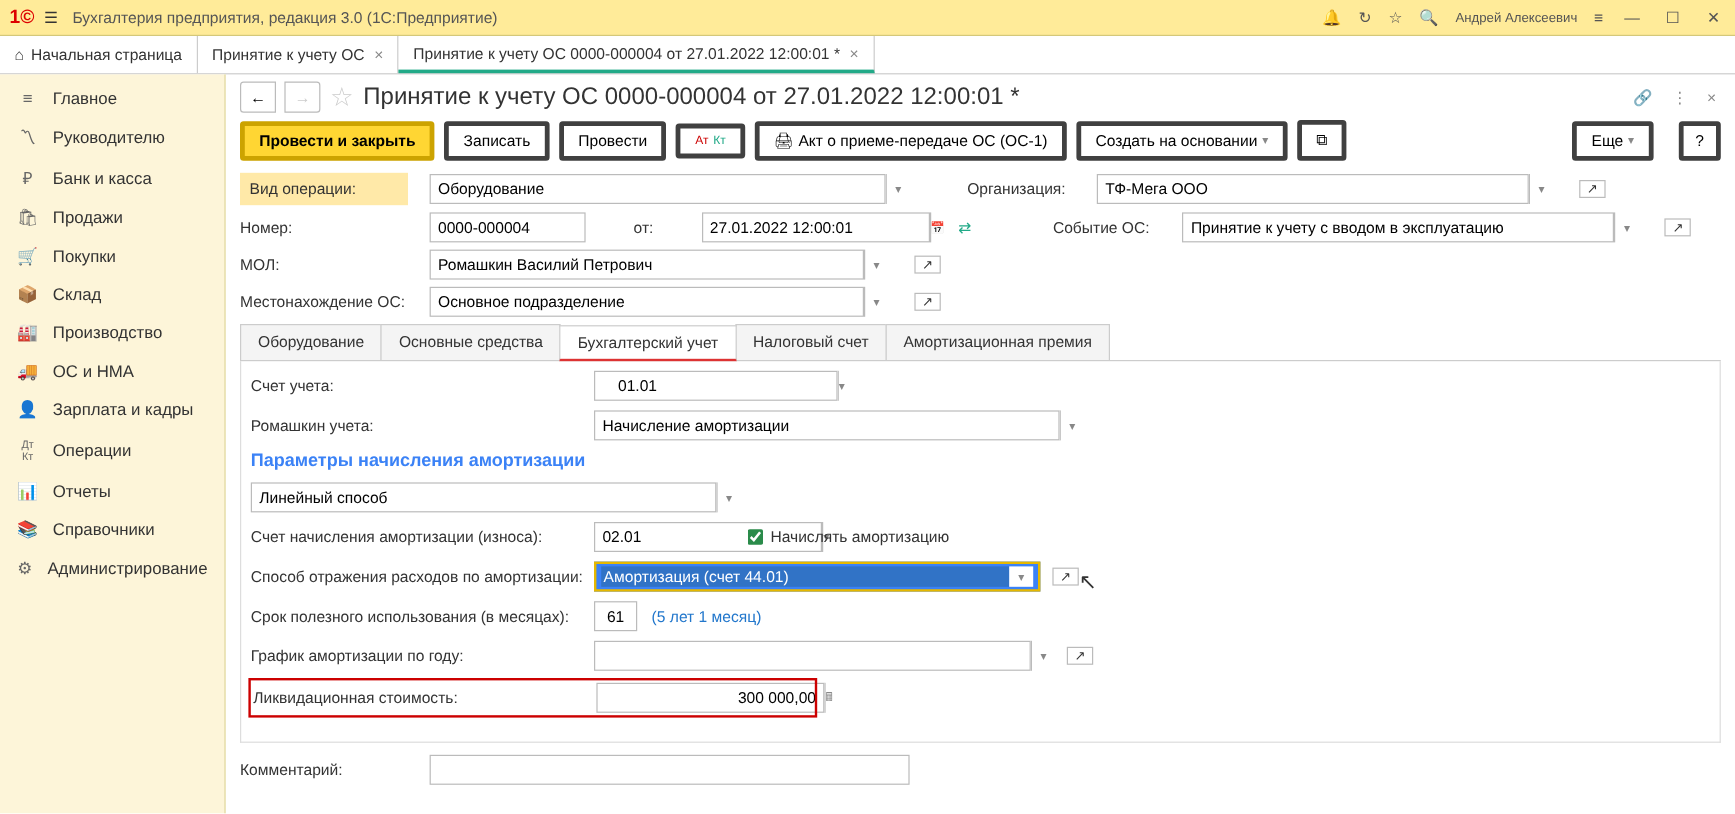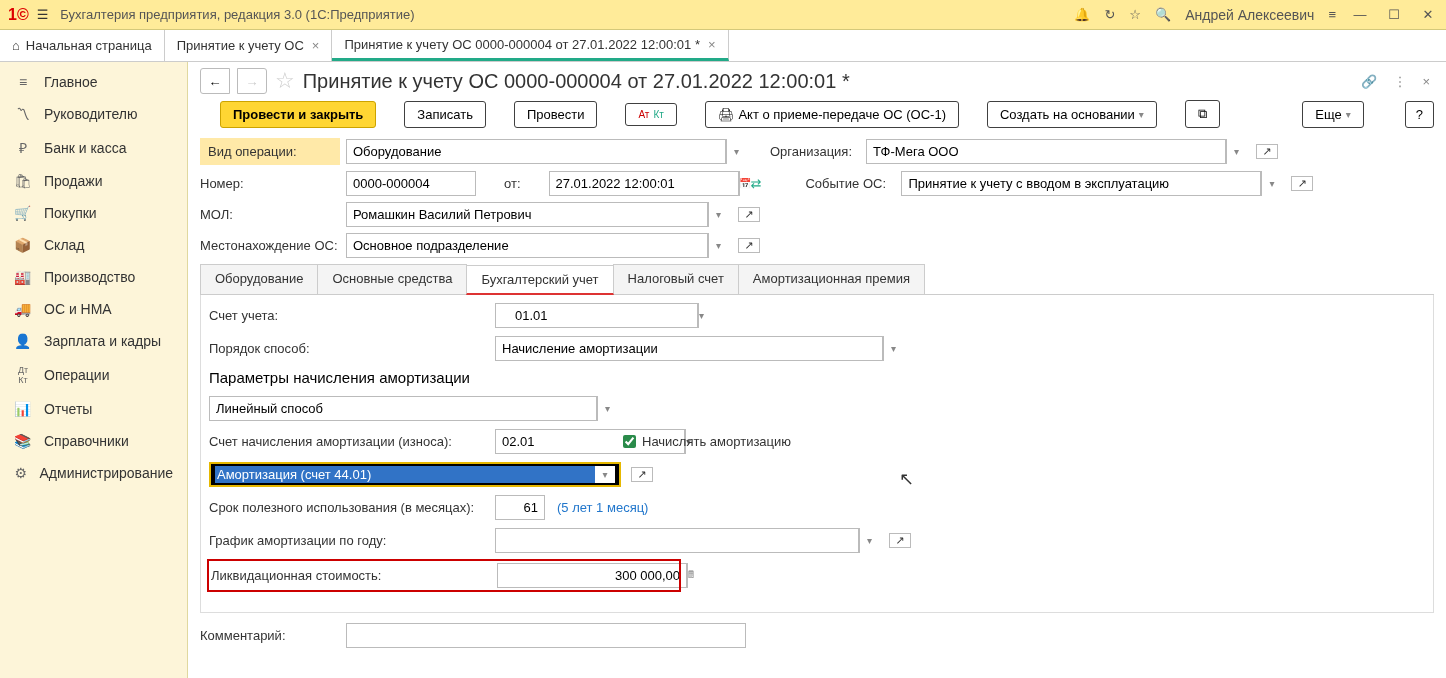--- a/index.html
+++ b/index.html
@@ -3,21 +3,21 @@
 <meta charset="utf-8">
 <style>
 * { box-sizing: border-box; margin: 0; padding: 0; font-family: Arial, sans-serif; }
 body { background: #fff; font-size: 13px; color: #333; overflow: hidden; }
 .titlebar { background: #ffeb99; height: 30px; display: flex; align-items: center; padding: 0 8px; border-bottom: 1px solid #d4c87a; }
 .logo { color: #d00; font-weight: bold; font-size: 16px; margin-right: 8px; }
 .hamburger { margin-right: 12px; cursor: pointer; }
 .titlebar-text { flex: 1; color: #555; font-size: 13px; }
 .titlebar-icons { display: flex; align-items: center; gap: 14px; color: #555; }
 .titlebar-icons span { cursor: pointer; }
-.user-name { font-size: 14px; }
+.user-name { font-size: 11px; }
 .win-btn { width: 20px; text-align: center; cursor: pointer; }
 
 .tabbar { background: #fff; height: 32px; display: flex; align-items: stretch; border-bottom: 1px solid #ccc; }
 .tab { display: flex; align-items: center; padding: 0 12px; border-right: 1px solid #ccc; cursor: pointer; position: relative; font-size: 13px; }
 .tab.home { gap: 6px; }
 .tab .close { margin-left: 8px; color: #888; }
 .tab.active { border-bottom: 3px solid #2a8; }
 
 .main { display: flex; height: calc(678px - 62px); }
 .sidebar { width: 188px; background: #fdf5d9; border-right: 1px solid #e0d89f; padding-top: 4px; }
@@ -27,39 +27,39 @@
 .content { flex: 1; padding: 6px 12px; overflow: auto; }
 .doc-header { display: flex; align-items: center; gap: 8px; margin-bottom: 6px; }
 .nav-btn { border: 1px solid #bbb; background: #fff; width: 30px; height: 26px; cursor: pointer; display:flex; align-items:center; justify-content:center; }
 .nav-btn.left { border-radius: 3px 0 0 3px; }
 .nav-btn.right { border-radius: 0 3px 3px 0; margin-left:-1px;}
 .star { color: #ccc; font-size: 22px; cursor: pointer; }
 .doc-title { font-size: 20px; font-weight: normal; flex: 1; }
 .hdr-icon { color: #888; cursor: pointer; padding: 0 4px; }
 
 .toolbar { display: flex; gap: 8px; margin-bottom: 10px; align-items:center; }
-.btn { border: 1px solid #404040; background: #fff; padding: 5px 12px; border-radius: 3px; cursor: pointer; font-size: 13px; display:inline-flex; align-items:center; gap:4px;margin-left:20px; }
+.btn { border: 4px solid #404040; background: #fff; padding: 5px 12px; border-radius: 3px; cursor: pointer; font-size: 13px; display:inline-flex; align-items:center; gap:4px; }
 .btn.primary { background: #ffd633; border-color: #cca300; font-weight: bold; }
 .btn.dropdown::after { content: " ▾"; color:#888; font-size:10px; }
 .btn.help { padding: 5px 10px; }
 .right-group { margin-left: auto; display:flex; gap:21px; }
 
-.form-row { display: flex; align-items: center; margin-bottom: 6px; gap: 6px; }
+.form-row { display: flex; align-items: center; margin-bottom: 6px; gap: 18px; }
 .form-label { width: 140px; font-size: 13px; }
 .form-label.hl { background: #ffe9a8; padding: 6px 8px; }
 .input-group { display: flex; }
 .text-input { border: 1px solid #bbb; padding: 4px 6px; font-size: 13px; background:#fff; }
 .dd { border-left: 1px solid #bbb; width: 20px; background:#fff; cursor:pointer; display:flex; align-items:center; justify-content:center; font-size:10px; color:#888; }
 .ext { border: 1px solid #bbb; width: 22px; margin-left: 4px; background:#fff; cursor:pointer; display:flex; align-items:center; justify-content:center; font-size:11px; }
 
 .tabs-inner { display: flex; border-bottom: 1px solid #ccc; margin: 6px 0 10px 0; }
 .tab-inner { padding: 6px 14px; border: 1px solid #ccc; border-bottom: none; background: #f4f4f4; margin-right: -1px; cursor: pointer; font-size: 13px; }
 .tab-inner.active { background: #fff; border-bottom: 2px solid #d33; position: relative; top: 1px; }
 
-.section-title { color: #000000; font-size: 15px; margin: 8px 0 10px 0; }
+.section-title { color: #3b82f6; font-size: 15px; margin: 8px 0 10px 0; font-weight: bold; }
 .form-row2 { display: flex; align-items: center; margin-bottom: 8px; gap: 6px; }
 .form-label2 { width: 280px; font-size: 13px; }
 .checkbox-row { display: flex; align-items: center; gap: 6px; }
 
 .hl-field { border: 2px solid #e6b800 !important; }
 .hl-red { outline: 2px solid #c00; outline-offset: 0; padding: 2px; }
 .sel-text { background: #3173c6; color: #fff; padding: 1px 2px; }
 .hint { color: #2277cc; }
 .cursor-img { position: absolute; pointer-events: none; font-size: 18px; }
 </style>
@@ -247,21 +247,21 @@
 
     <div style="border:1px solid #ddd; border-top:none; padding:8px 8px 14px 8px; margin-top:-10px;">
     <div class="form-row2">
       <div class="form-label2">Счет учета:</div>
       <div class="input-group" style="width:110px">
             <input class="text-input" style="flex: 1 1 0%; padding-left: 19px;" value="01.01">
             <div class="dd">▾</div>
           </div>
     </div>
     <div class="form-row2">
-      <div class="form-label2">Порядок способ:</div>
+      <div class="form-label2">Ромашкин учета:</div>
       <div class="input-group" style="width:408px">
             <input class="text-input" style="flex: 1 1 0%;" value="Начисление амортизации">
             <div class="dd">▾</div>
           </div>
     </div>
 
     <div class="section-title">Параметры начисления амортизации</div>
 
     <div class="form-row2">
       <div class="input-group" style="width:408px">
@@ -276,31 +276,32 @@
             <input class="text-input" style="flex: 1 1 0%;" value="02.01">
             <div class="dd">▾</div>
           </div>
       <div class="checkbox-row" style="margin-left:12px">
         <input type="checkbox" checked="" style="accent-color: rgb(42, 139, 74);">
         <span>Начислять амортизацию</span>
       </div>
     </div>
 
     <div class="form-row2" style="position:relative">
-      <div class="input-group hl-field" style="width:412px; padding:2px 4px; background:#000000;">
+      <div class="form-label2">Способ отражения расходов по амортизации:</div>
+      <div class="input-group hl-field" style="width:372px; padding:2px 4px; background:#3b82f6;">
         <span class="sel-text" style="flex:1">Амортизация (счет 44.01)</span>
         <div class="dd" style="border:none">▾</div>
       </div>
       <div class="ext">↗</div>
       <span class="cursor-img" style="left:690px; top:6px">↖</span>
     </div>
 
     <div class="form-row2">
       <div class="form-label2">Срок полезного использования (в месяцах):</div>
-      <input class="text-input" style="width: 50px; text-align: right;" value="61">
+      <input class="text-input" style="width: 36px; text-align: center;" value="61">
       <span class="hint" style="margin-left:6px">(5 лет 1 месяц)</span>
     </div>
 
     <div class="form-row2">
       <div class="form-label2">График амортизации по году:</div>
       <div class="input-group" style="width:384px">
             <input class="text-input" style="flex: 1 1 0%;" value="">
             <div class="dd">▾</div>
           </div>
       <div class="ext">↗</div>

